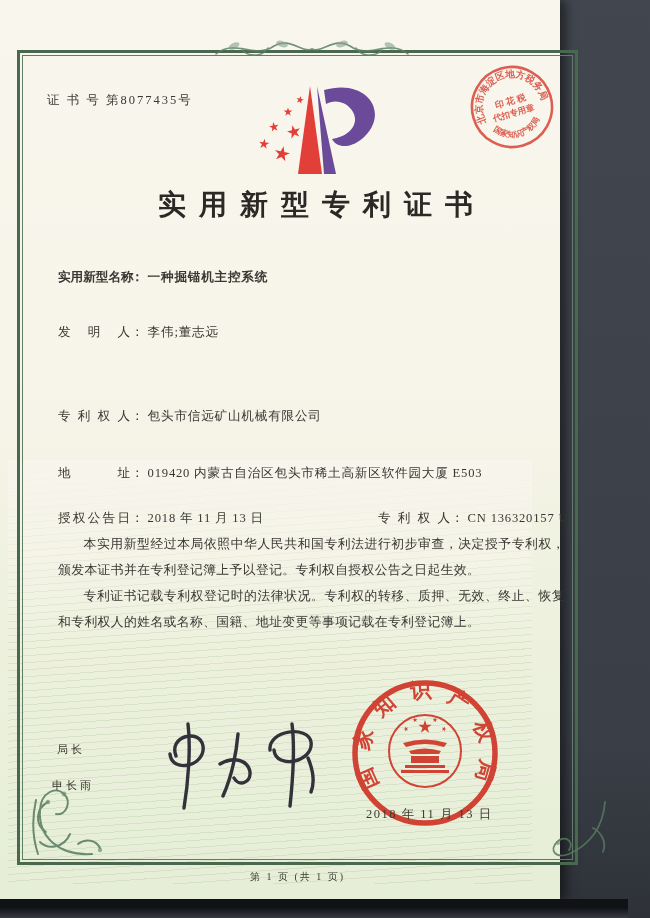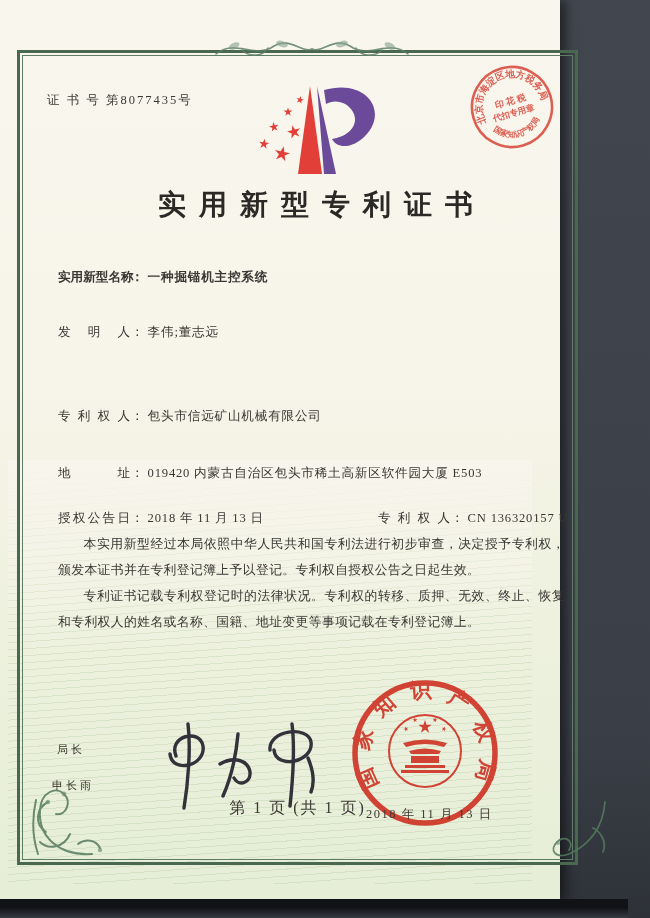--- a/index.html
+++ b/index.html
@@ -51,22 +51,22 @@
   }
   .paras p { text-indent:2em; }
   .signer { position:absolute; font-size:11px; color:#343129; letter-spacing:3px;font-family:Liberation Serif, serif; }
   .sig-svg { position:absolute; left:150px; top:716px; }
   .seal-svg { position:absolute; left:345px; top:673px; opacity:0.92; }
   .seal-date {
     position:absolute; left:366px; top:806px; font-size:12.5px; letter-spacing:1.5px;
     color:#3f3731; z-index:5;
   }
   .stamp-svg { position:absolute; left:462px; top:57px; transform:rotate(-16deg); opacity:0.9; }
-  .footer { position:absolute; left:22px; top:798px; width:551px; text-align:center;
-    font-size:16px; color:#3d3a35; letter-spacing:2px; }
+  .footer { position:absolute; left:22px; top:870px; width:551px; text-align:center;
+    font-size:10px; color:#3d3a35; letter-spacing:2px; }
   .orn { position:absolute; opacity:0.85; }
   svg text { font-family:"Liberation Serif","DejaVu Serif",serif; }
 </style>
 </head>
 <body>
 
 <svg width="0" height="0" style="position:absolute" aria-hidden="true">
   <defs>
     <path id="star" d="M0,-1 L0.2245,-0.309 L0.951,-0.309 L0.3633,0.118 L0.5878,0.809 L0,0.382 L-0.5878,0.809 L-0.3633,0.118 L-0.951,-0.309 L-0.2245,-0.309 Z"></path>
   </defs>

